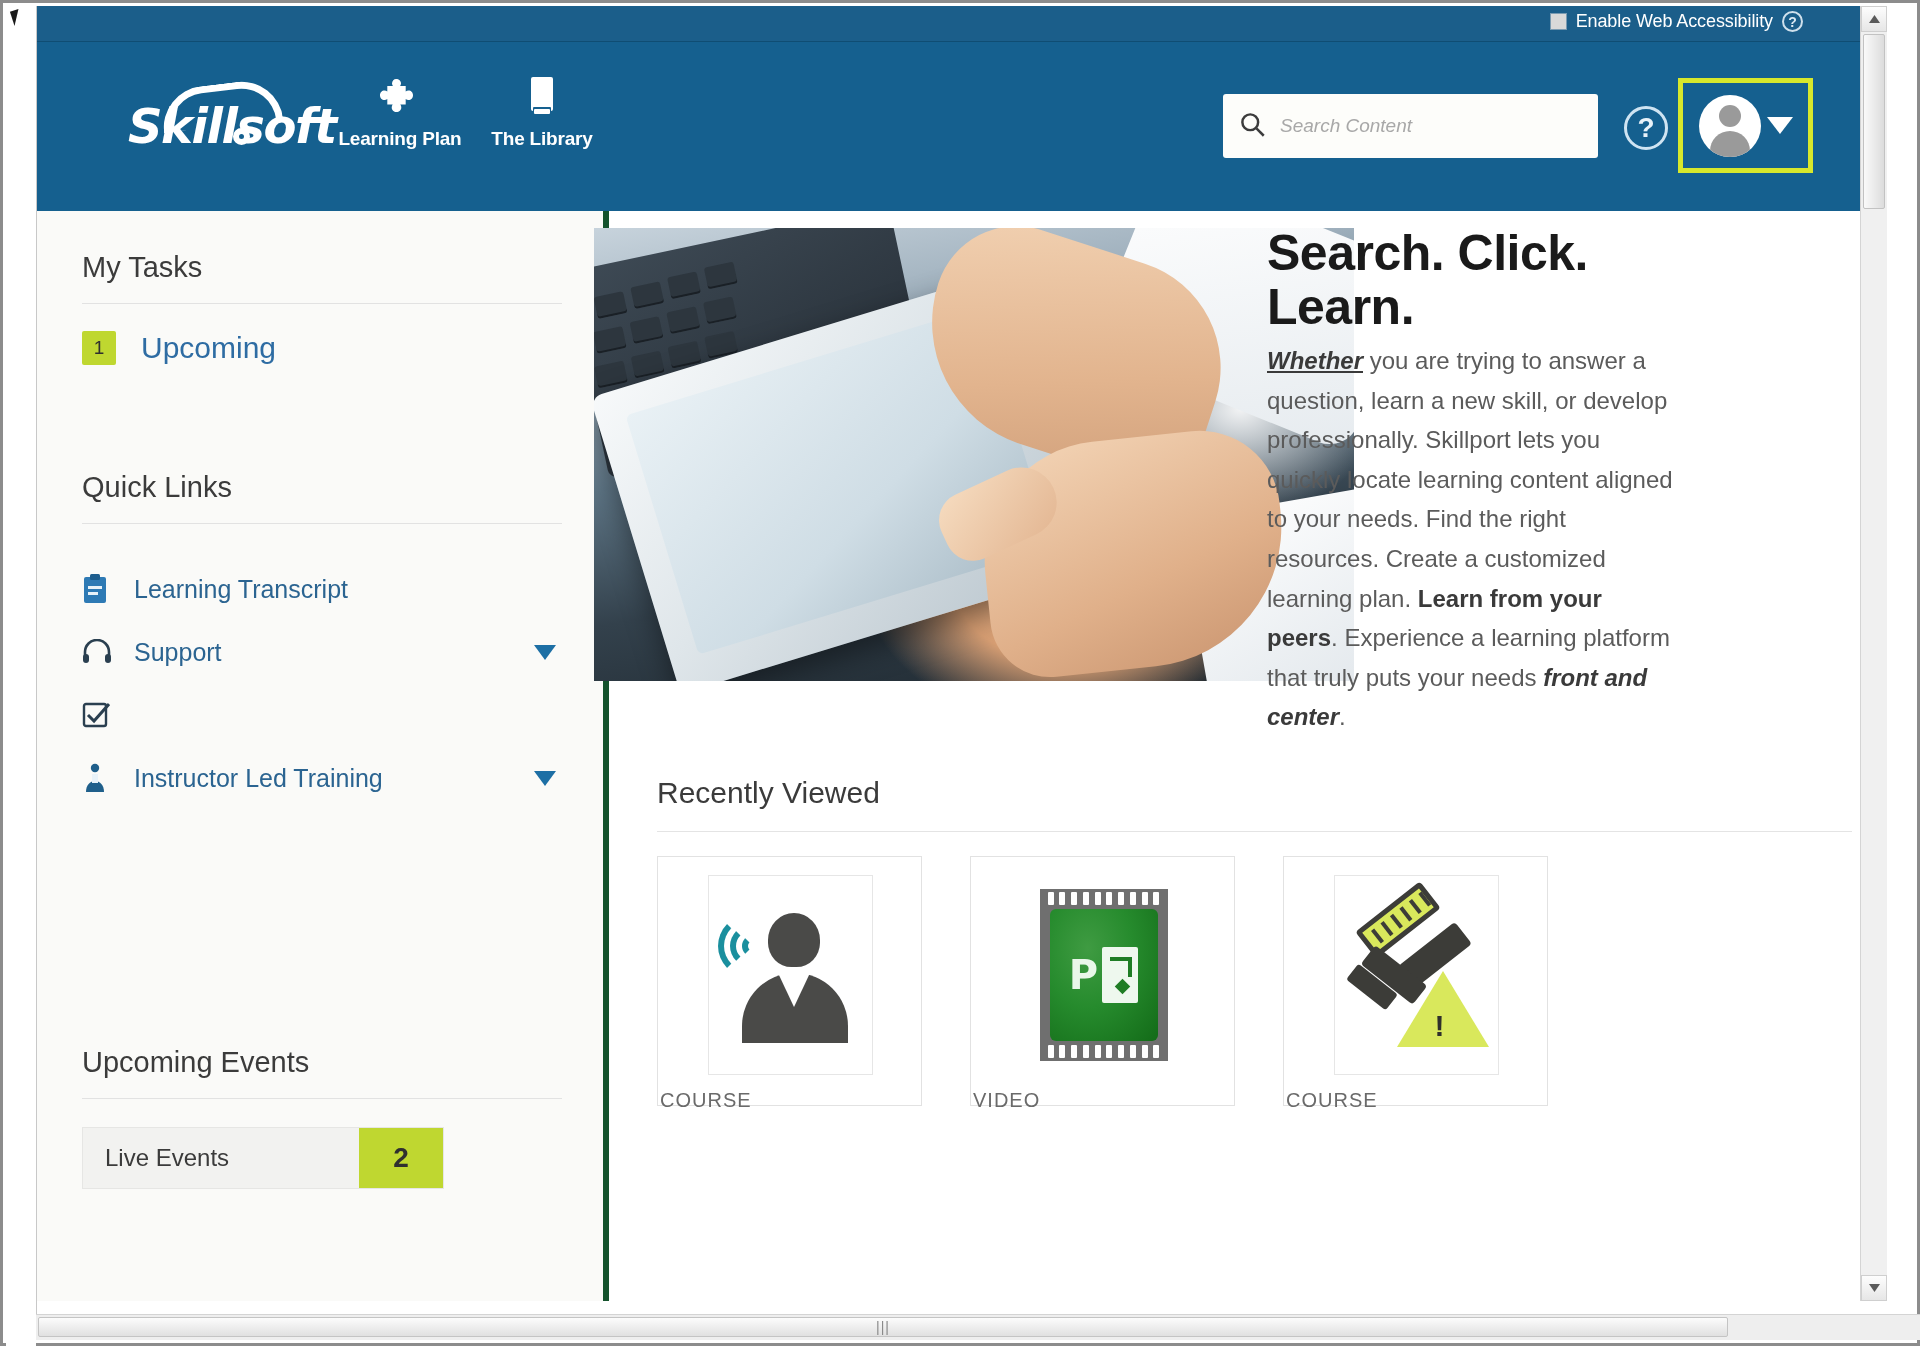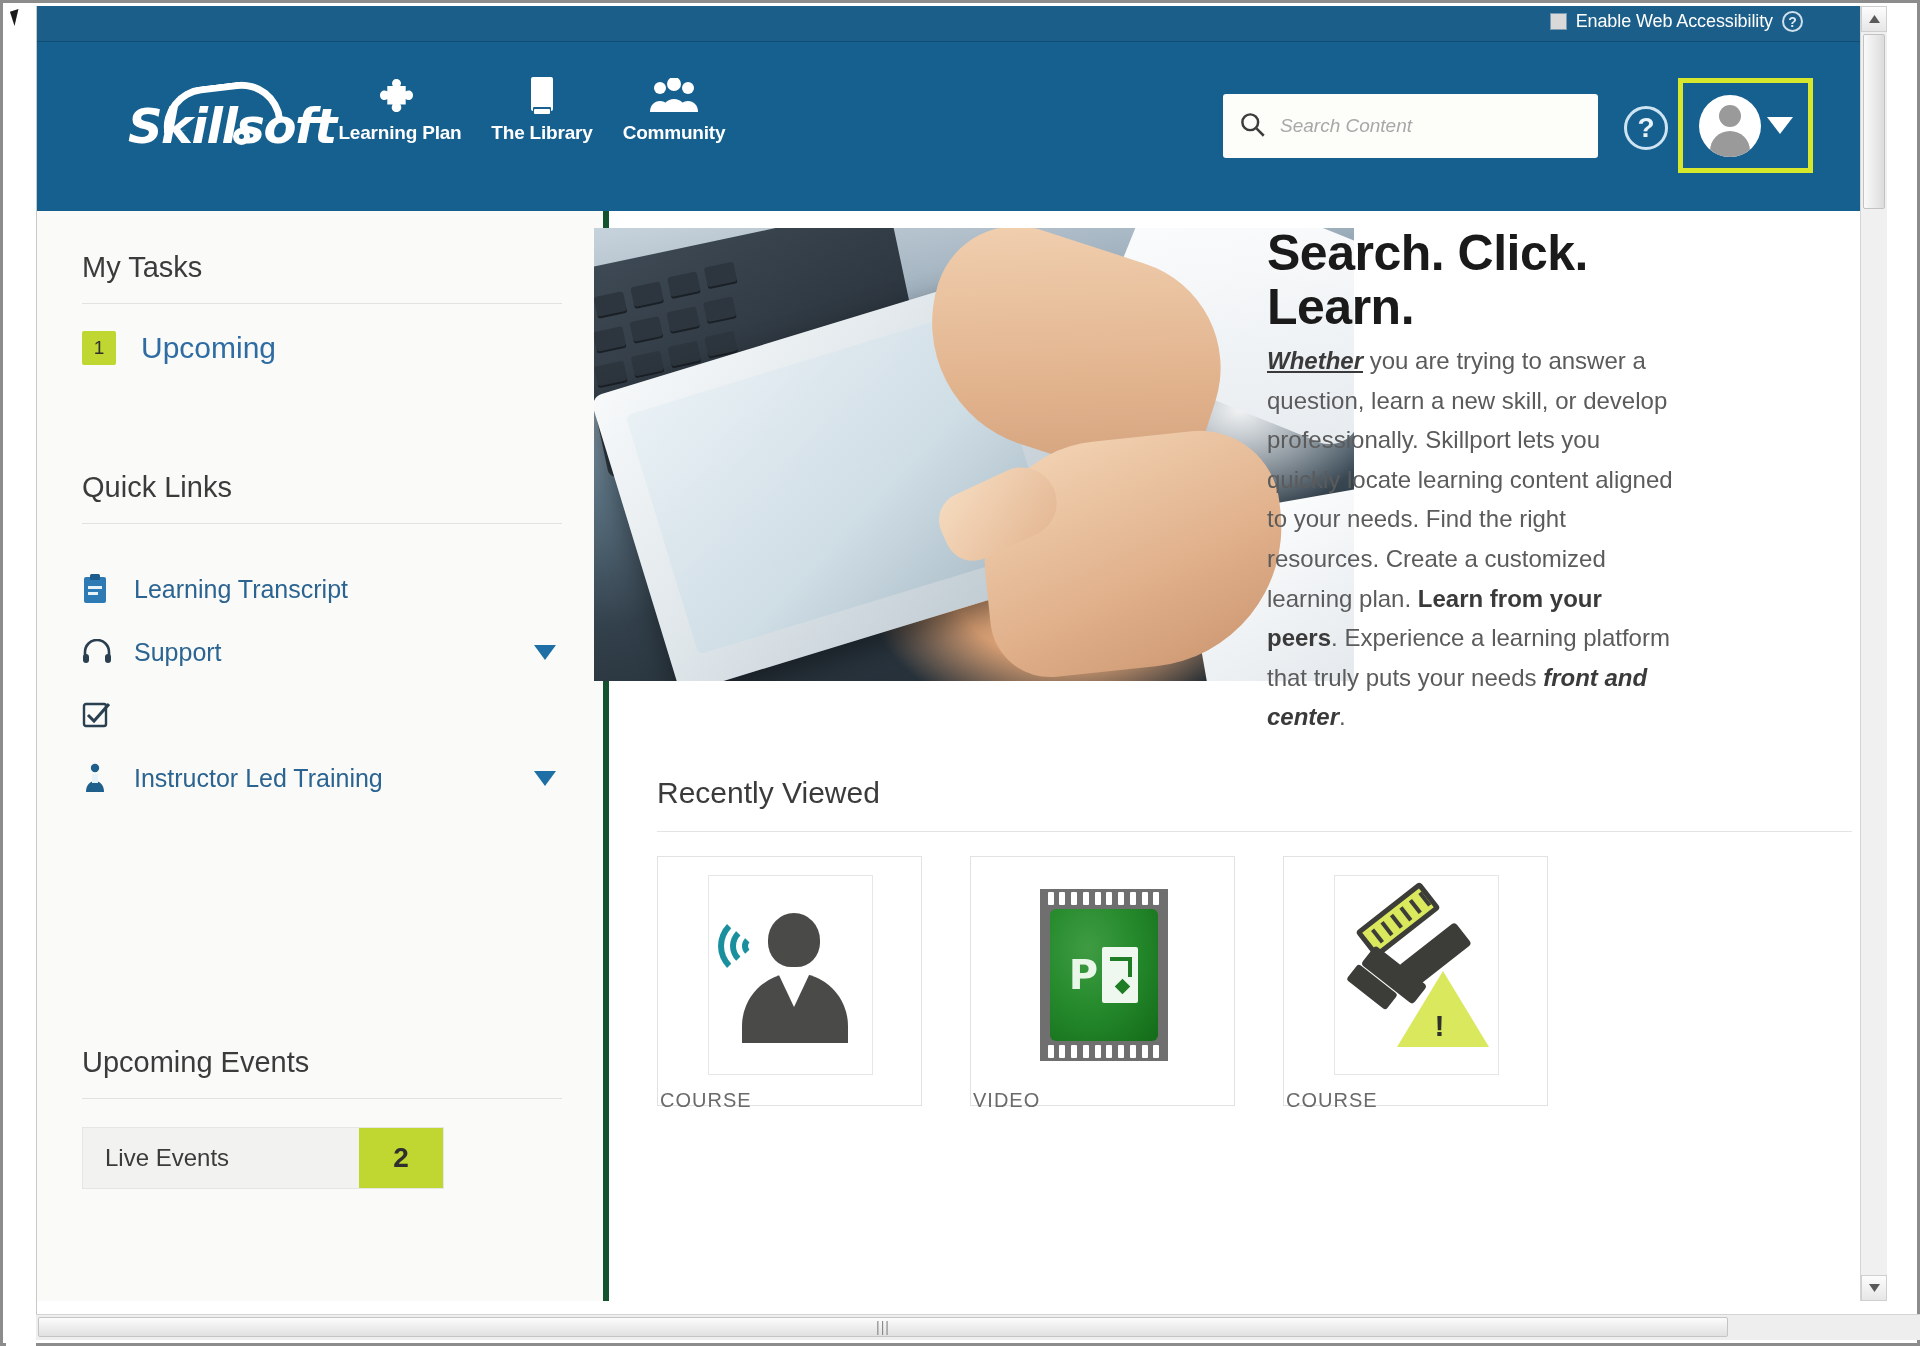--- a/index.html
+++ b/index.html
@@ -115,21 +115,21 @@
     cursor: pointer;
   }
   .nav-icon {
     height: 48px;
     display: flex; align-items: center; justify-content: center;
   }
   .nav-label {
     color: #ffffff;
     font-size: 19px;
     font-weight: bold;
-    margin-top: 0;
+    margin-top: 6px;
     letter-spacing: -0.2px;
   }
 
   
   #search-box {
     position: absolute;
     right: 290px; top: 88px;
     width: 375px; height: 64px;
     background: #fdfdfa;
     border-radius: 3px;
@@ -655,33 +655,20 @@
         <div class="nav-icon">
           <svg width="34" height="44" viewBox="0 0 34 44" fill="#ffffff">
             <rect x="6" y="1" width="22" height="34" rx="2"></rect>
             <rect x="8" y="31" width="18" height="9" rx="1" fill="#15608f"></rect>
             <rect x="9" y="33" width="16" height="5" rx="1" fill="#ffffff"></rect>
           </svg>
         </div>
         <div class="nav-label">The Library</div>
       </div>
 
-      <div class="nav-item" style="left:552px;">
-        <div class="nav-icon">
-          <svg width="52" height="40" viewBox="0 0 52 40" fill="#ffffff">
-            <circle cx="12" cy="10" r="6"></circle>
-              <path d="M2 34c0-7 4.5-11 10-11s10 4 10 11z"></path>
-            <circle cx="40" cy="10" r="6"></circle>
-              <path d="M30 34c0-7 4.5-11 10-11s10 4 10 11z"></path>
-            <circle cx="26" cy="6" r="7"></circle>
-              <path d="M14 34c0-8 5.4-13 12-13s12 5 12 13z"></path>
-          </svg>
-        </div>
-        <div class="nav-label">Community</div>
-      </div>
 
       <div id="search-box">
         <span>
           <svg width="27" height="27" viewBox="0 0 24 24" fill="none" stroke="#3c3c3c" stroke-width="2.2">
             <circle cx="10" cy="10" r="7"></circle>
               <line x1="15.5" y1="15.5" x2="22" y2="22"></line>
           </svg>
         </span>
         <input id="search-input" type="text" placeholder="Search Content" style="">
       </div>

